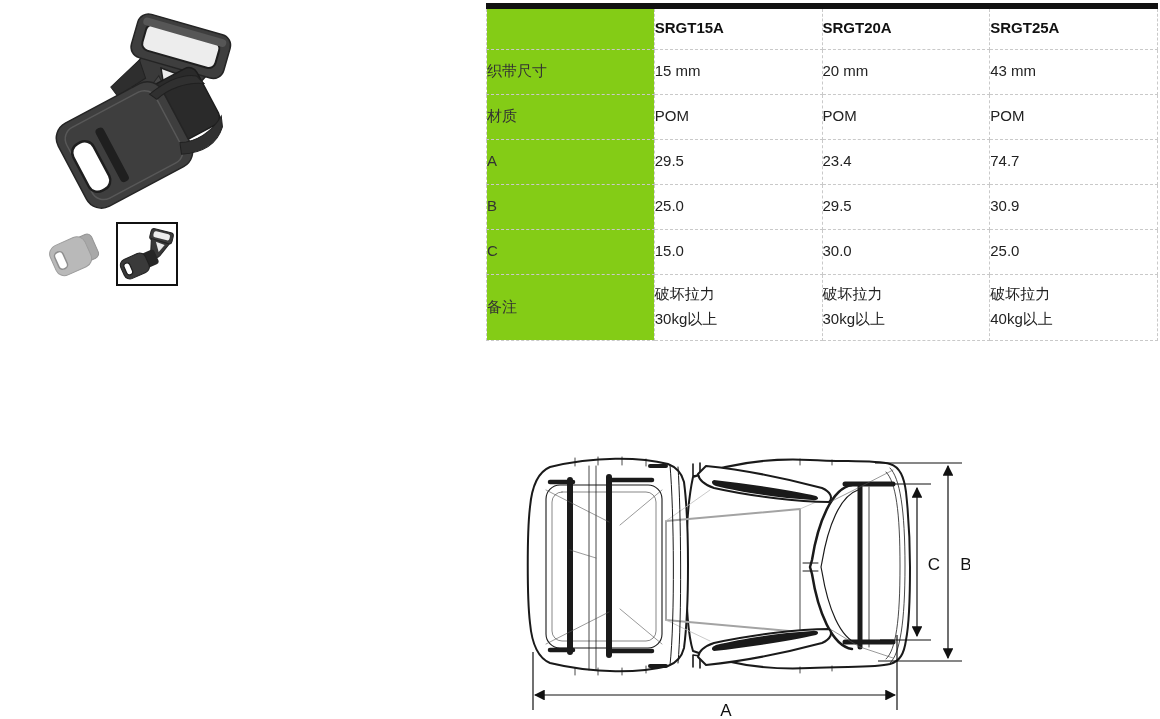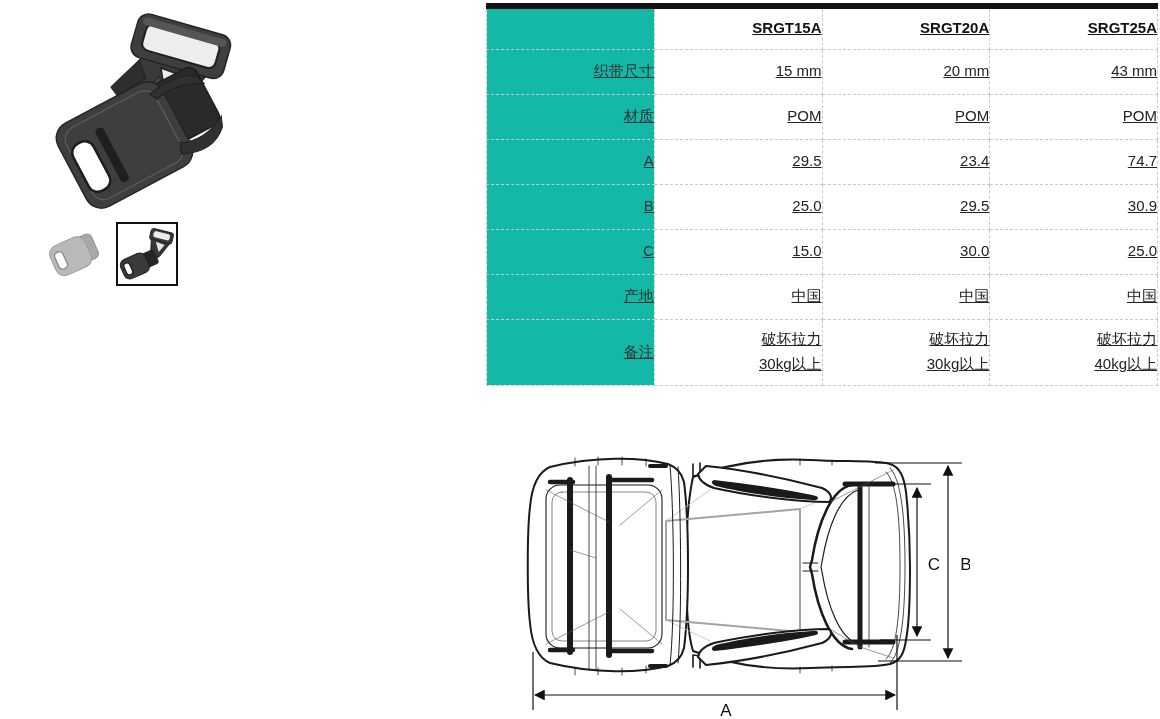--- a/index.html
+++ b/index.html
@@ -14,28 +14,28 @@
   .thumb-selected{left:116px;top:222px;width:58px;height:60px;border:2px solid #111;}
   .thumb svg{display:block;width:100%;height:100%;}
   
   .spec-table{
     position:absolute;left:486px;top:3px;width:672px;
     border-collapse:collapse;table-layout:fixed;
     border-top:6px solid #111;
     font-size:15px;color:#222;
   }
   .spec-table th,.spec-table td{
-    border:1px dashed #c9c9c9;text-align:right;vertical-align:middle;
-    padding:0;font-weight:400;white-space:pre-line;line-height:1.65;text-decoration:underline;
+    border:1px dashed #c9c9c9;text-align:left;vertical-align:middle;
+    padding:0;font-weight:400;white-space:pre-line;line-height:1.65;
   }
   .spec-table thead tr{height:43px;}
   .spec-table tbody tr{height:45px;}
   .spec-table tbody tr.tall{height:66px;}
   .spec-table thead th{font-weight:700;color:#111;}
-  .spec-table .lbl{background:#14b8a6;color:#333;}
+  .spec-table .lbl{background:#84cc16;color:#333;}
   
   .diagram{position:absolute;left:500px;top:430px;width:470px;height:289px;}
   .diagram svg{display:block;width:100%;height:100%;}
   .dim-text{font-family:"Liberation Sans","DejaVu Sans",sans-serif;font-size:17px;fill:#111;}
 </style>
 </head>
 <body>
 
 <div class="page">
 
@@ -121,26 +121,20 @@
         <th class="lbl">B</th>
         <td>25.0</td>
         <td>29.5</td>
         <td>30.9</td>
       </tr>
       <tr>
         <th class="lbl">C</th>
         <td>15.0</td>
         <td>30.0</td>
         <td>25.0</td>
-      </tr>
-      <tr>
-        <th class="lbl">产地</th>
-        <td>中国</td>
-        <td>中国</td>
-        <td>中国</td>
       </tr>
       <tr class="tall">
         <th class="lbl">备注</th>
         <td>破坏拉力
 30kg以上</td>
         <td>破坏拉力
 30kg以上</td>
         <td>破坏拉力
 40kg以上</td>
       </tr>

